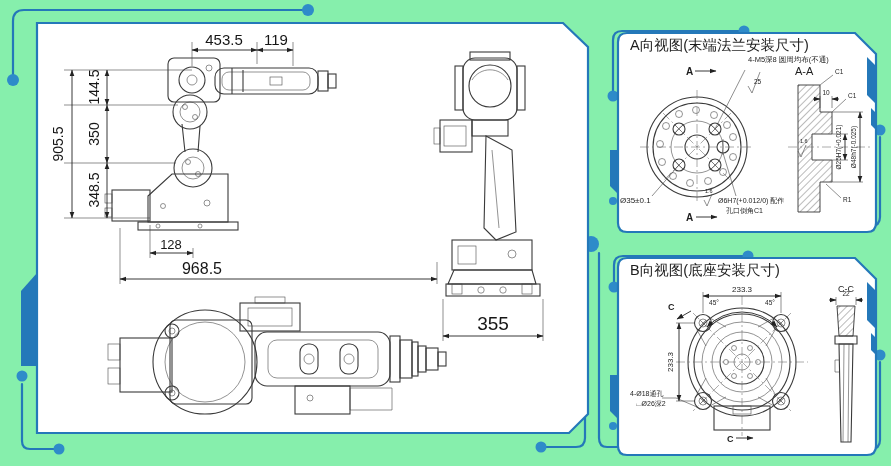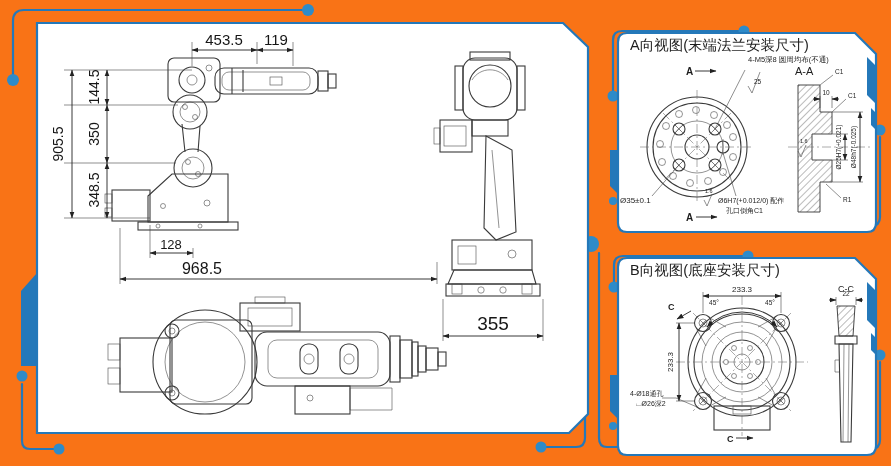--- a/index.html
+++ b/index.html
@@ -1,16 +1,16 @@
 <!DOCTYPE html>
 <html><head>
 <meta charset="utf-8">
 <style>
   html,body{margin:0;padding:0;background:#ffffff;}
-  #stage{position:relative;width:891px;height:466px;background:#f97316;overflow:hidden;
+  #stage{position:relative;width:891px;height:466px;background:#86efac;overflow:hidden;
          font-family:"Liberation Sans",sans-serif;}
   svg text{font-family:"Liberation Sans",sans-serif;fill:#1d1d1d;}
   .decor{stroke:#2478b9;stroke-width:2.2;fill:none;stroke-linecap:round;}
   .dot{fill:#2e8bc9;stroke:none;}
   .acc{fill:#2478b9;stroke:none;}
   .panel{fill:#ffffff;stroke:#2478b9;stroke-width:2.2;}
   .draw{stroke:#3a3a3a;fill:none;stroke-width:1.1;}
   .drawthin{stroke:#4a4a4a;fill:none;stroke-width:0.6;}
   .cl{stroke:#666;fill:none;stroke-width:0.55;stroke-dasharray:9 3 2 3;}
   .dim{stroke:#222;fill:none;stroke-width:0.9;}

